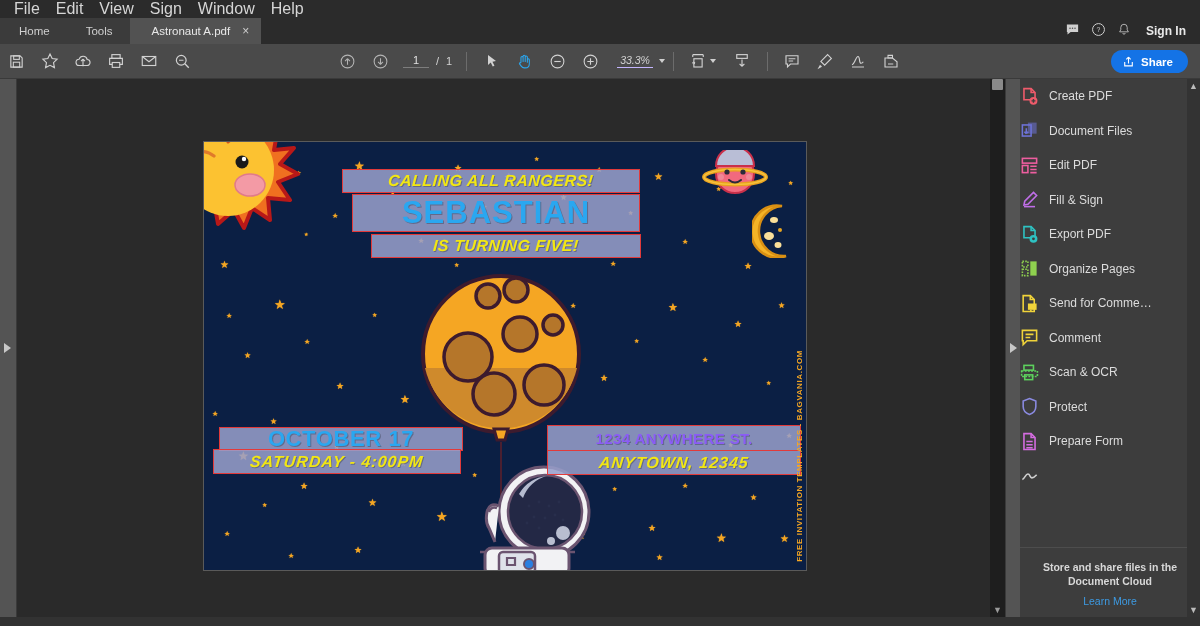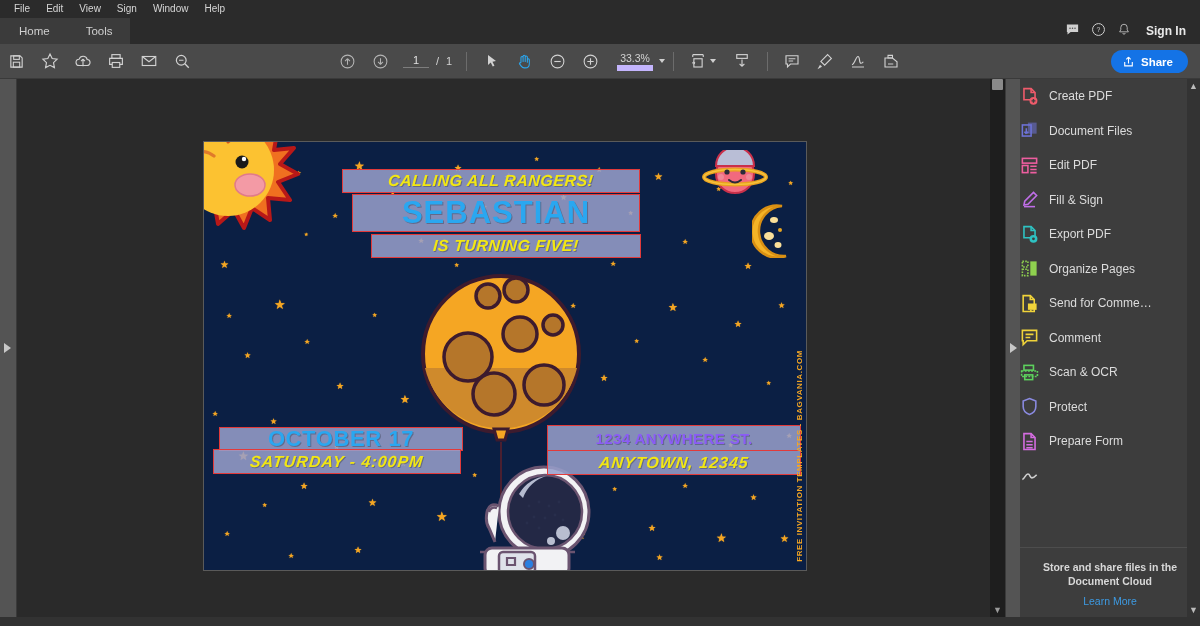--- a/index.html
+++ b/index.html
@@ -11,21 +11,21 @@
     -webkit-font-smoothing: antialiased;
   }
 
   
   .menubar {
     height: 18px; background: #2b2b2b;
     display: flex; align-items: center; padding-left: 6px;
     gap: 0px;
   }
   .menubar .mi {
-    font-size: 10px; color: #d6d6d6; padding: 0 8px; line-height: 18px;
+    font-size: 16px; color: #d6d6d6; padding: 0 8px; line-height: 18px;
     cursor: default; white-space: nowrap;
   }
 
   
   .tabstrip {
     height: 26px; background: #2b2b2b; display: flex; align-items: stretch;
   }
   .tabstrip .navtab {
     display: flex; align-items: center; padding: 0 17px;
     font-size: 11.5px; color: #cfcfcf; background: #3b3b3b; cursor: default;
@@ -66,21 +66,21 @@
     color: #d2d2d2; margin: 0 6px;
   }
   .pagenum {
     width: 26px; text-align: center; border-bottom: 1px solid #7d7d7d;
     padding-bottom: 1px; color: #e0e0e0; cursor: text;
   }
   .zoombox {
     display: flex; align-items: center; gap: 6px; margin-left: 10px;
     font-size: 10.5px; color: #d2d2d2;
   }
-  .zoomval { border-bottom: 6px solid #c4b5fd; padding: 0 3px 1px 3px; cursor: text; }
+  .zoomval { border-bottom: 1px solid #c4b5fd; padding: 0 3px 1px 3px; cursor: text; font-style: italic; }
   .caret { width: 0; height: 0; border-left: 3.5px solid transparent;
            border-right: 3.5px solid transparent; border-top: 4px solid #cfcfcf;
            cursor: pointer; }
   .sharebtn {
     position: absolute; right: 12px; top: 6px;
     height: 23px; padding: 0 15px 0 11px; border-radius: 12px;
     background: #1473e6; color: #fff; font-size: 11.5px; font-weight: bold;
     display: flex; align-items: center; gap: 6px; cursor: pointer;
   }
 
@@ -241,20 +241,24 @@
   <div class="mi">Edit</div>
   <div class="mi">View</div>
   <div class="mi">Sign</div>
   <div class="mi">Window</div>
   <div class="mi">Help</div>
 </div>
 
 <div class="tabstrip">
   <div class="navtab home">Home</div>
   <div class="navtab">Tools</div>
+  <div class="doctab">
+    <span>Astronaut A.pdf</span>
+    <span class="closex">×</span>
+  </div>
   <div class="filler"></div>
   <div class="rightzone">
     <span>
       <svg width="15" height="15" viewBox="0 0 24 24">
           <path d="M3 4h18v12H9l-5 4v-4H3z" fill="#cfcfcf"></path>
           <circle cx="8" cy="10" r="1.2" fill="#4a4a4a"></circle>
           <circle cx="12" cy="10" r="1.2" fill="#4a4a4a"></circle>
           <circle cx="16" cy="10" r="1.2" fill="#4a4a4a"></circle>
         </svg>
     </span>

